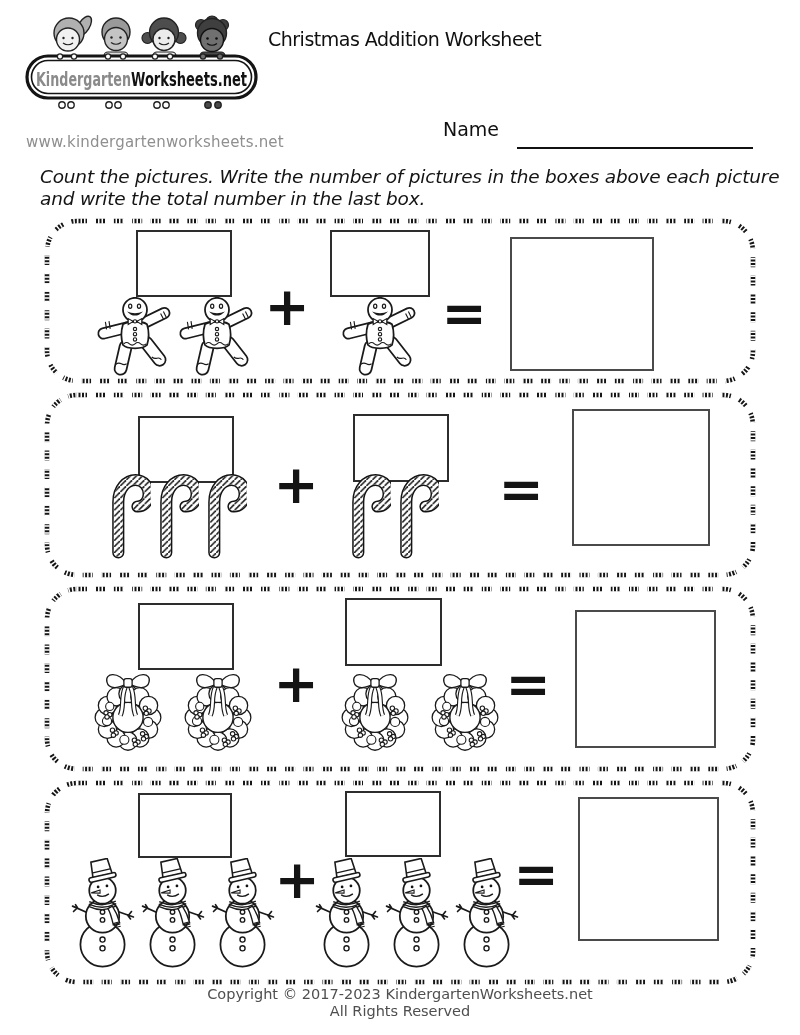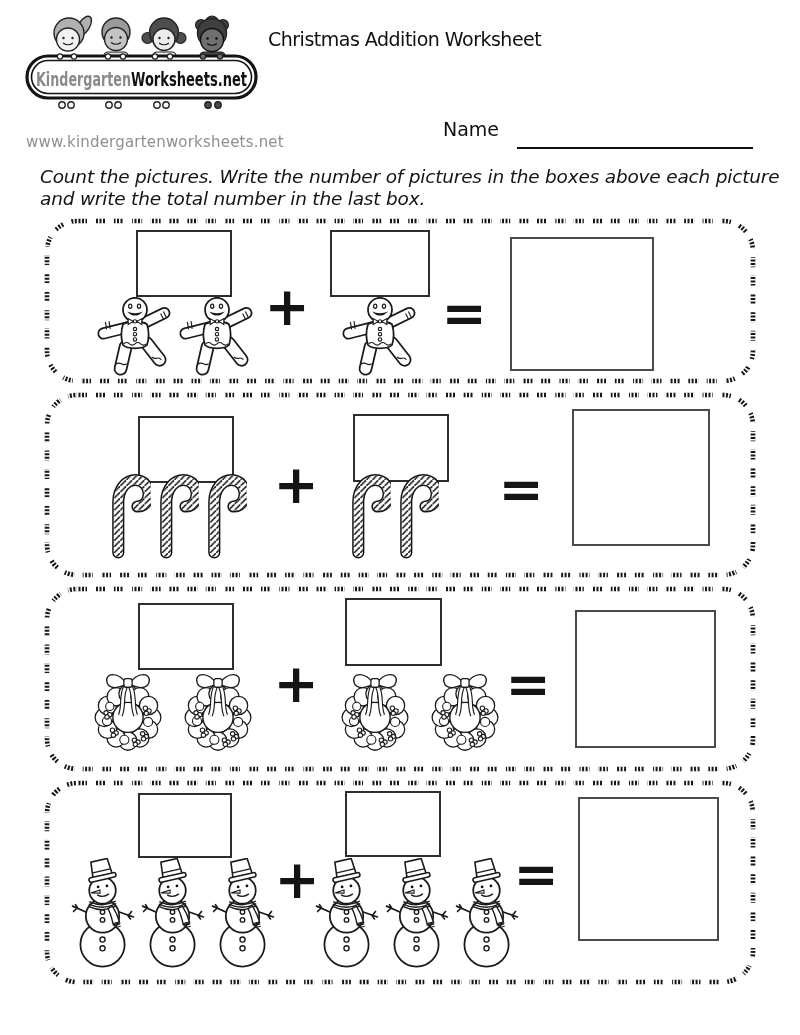--- a/index.html
+++ b/index.html
@@ -364,13 +364,15 @@
       </svg>
       <svg class="pic">
         <use href="#sym-snowman"></use>
       </svg>
     </div>
   <div class="op" style="left:467px;top:69px;">=</div>
   <div class="sumbox" style="left:534px;top:17px;width:137px;height:140px;"></div>
 </section>
 
 <div id="footer">
+  <div>Copyright © 2017-2023 KindergartenWorksheets.net</div>
+  <div>All Rights Reserved</div>
 </div>
 
 </body></html>

